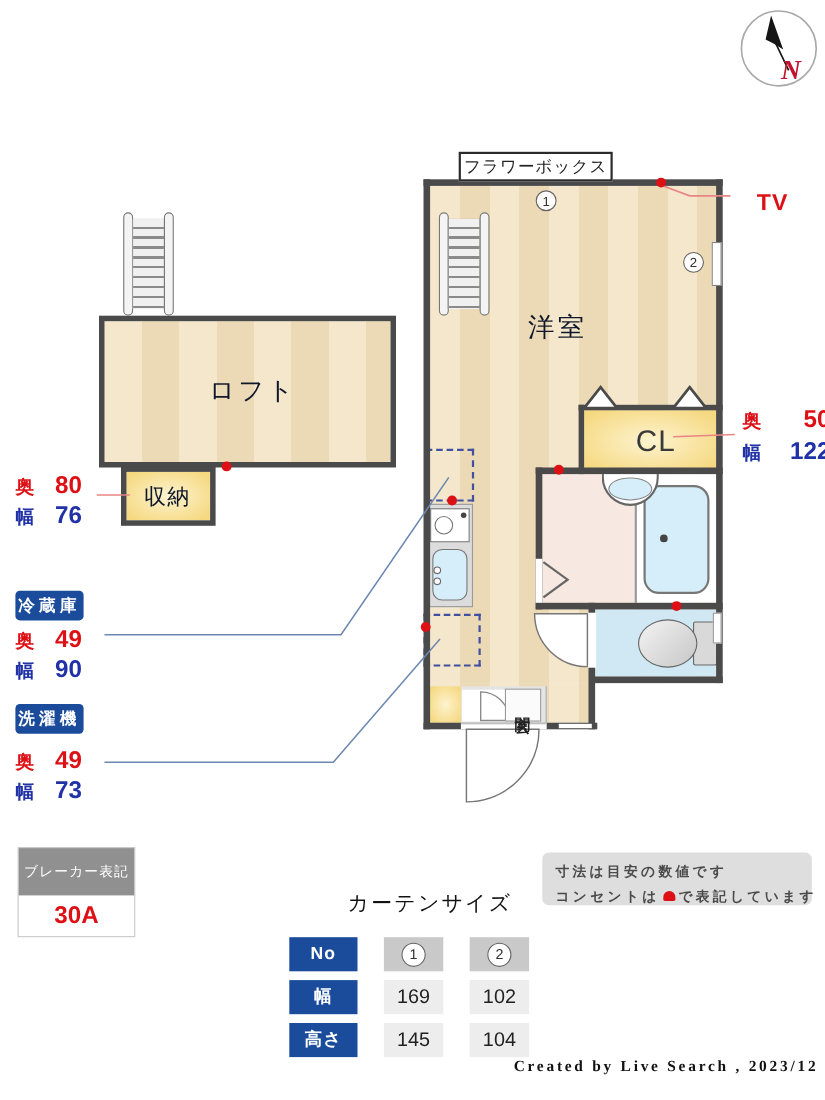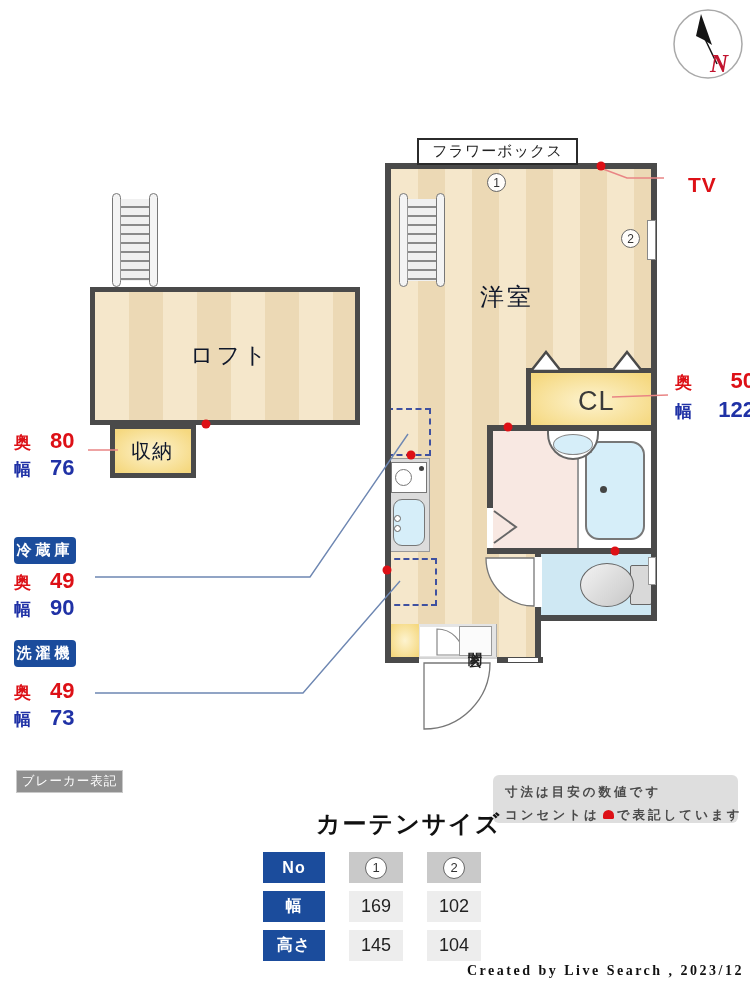--- a/index.html
+++ b/index.html
@@ -32,35 +32,35 @@
     background:rgba(255,255,255,.92);display:flex;align-items:center;justify-content:center;
     font-size:12px;color:#333;box-sizing:border-box;}
   .dim-row{position:absolute;display:flex;align-items:baseline;font-weight:bold;white-space:nowrap;}
   .dim-row .lab{font-size:17px;width:22px;}
   .dim-row .val{font-size:22px;margin-left:14px;min-width:30px;}
   .red{color:var(--dim-red);} .blue{color:var(--dim-blue);}
   .badge{position:absolute;width:62px;height:27px;background:var(--accent-blue);color:#fff;border-radius:4px;
     display:flex;align-items:center;justify-content:center;font-size:15px;letter-spacing:4px;font-weight:bold;}
   
   .breaker{position:absolute;left:16px;top:770px;width:107px;border:1.5px solid #c9c9c9;background:#fff;box-sizing:border-box;}
-  .breaker .hd{background:var(--header-gray);color:#fff;font-size:12.5px;letter-spacing:1px;text-align:center;padding:2px 0;}
+  .breaker .hd{background:var(--header-gray);color:#fff;font-size:12.5px;letter-spacing:1px;text-align:center;padding:13px 0;}
   .breaker .bd{color:var(--dim-red);font-size:22px;font-weight:bold;text-align:center;padding:5px 0 6px;}
   .notice{position:absolute;left:493px;top:775px;width:245px;height:48px;background:var(--gray-box);border-radius:6px;
     font-size:12.5px;font-weight:bold;color:#4a4a4a;letter-spacing:3px;line-height:1.85;padding:6px 12px;box-sizing:border-box;white-space:nowrap;}
   .dome{display:inline-block;width:11px;height:9px;background:var(--outlet-red);border-radius:7px 7px 2px 2px;margin:0 3px;}
-  .curtain-title{position:absolute;left:316px;top:808px;font-size:24px;font-weight:bold;letter-spacing:2px;color:#111;}
+  .curtain-title{position:absolute;left:316px;top:808px;font-size:19px;font-weight:normal;letter-spacing:2px;color:#111;}
   .curtain-grid{position:absolute;left:263px;top:852px;display:grid;grid-template-columns:62px 54px 54px;column-gap:24px;row-gap:8px;}
   .curtain-grid .cell{height:31px;display:flex;align-items:center;justify-content:center;font-size:18px;}
   .curtain-grid .th{background:var(--accent-blue);color:#fff;font-size:16px;font-weight:bold;letter-spacing:1px;}
   .curtain-grid .no{background:#c9c9c9;}
   .curtain-grid .td{background:#ededed;color:#222;}
   .ctag2{width:22px;height:22px;border:1.5px solid #666;border-radius:50%;background:#fff;display:flex;align-items:center;justify-content:center;font-size:13px;color:#333;box-sizing:border-box;}
   .credit{position:absolute;right:6px;top:963px;font-family:Liberation Serif, serif;
     font-weight:bold;font-size:14px;letter-spacing:2.5px;color:#111;white-space:nowrap;}
-  .flowerbox{position:absolute;left:417px;top:138px;width:161px;height:27px;background:#fff;border:2.5px solid #2b2b2b;
+  .flowerbox{position:absolute;left:417px;top:138px;width:140px;height:27px;background:#fff;border:2.5px solid #2b2b2b;
     box-sizing:border-box;display:flex;align-items:center;justify-content:center;font-size:15px;letter-spacing:1px;color:#222;}
   .tv{position:absolute;left:688px;top:157px;color:var(--dim-red);font-size:21px;font-weight:bold;letter-spacing:1px;margin-top:16px;}
   .genkan-tag{position:absolute;left:459px;top:626px;width:33px;height:30px;background:#fbfbfb;border:1.5px solid #999;
     box-sizing:border-box;display:flex;align-items:center;justify-content:center;}
   .genkan-tag span{writing-mode:vertical-rl;font-size:14px;font-weight:bold;color:#222;line-height:1;}
   .overlay{position:absolute;left:0;top:0;pointer-events:none;}
 </style>
 </head>
 <body>
 
@@ -216,20 +216,21 @@
     <svg width="72" height="72" viewBox="0 0 72 72">
       <circle cx="36" cy="36" r="34" fill="#fff" stroke="#a9a9a9" stroke-width="1.5"></circle>
       <polygon points="29,6 40,37 32,32 24,28" fill="#151515"></polygon>
       <line x1="33" y1="31" x2="45" y2="56" stroke="#151515" stroke-width="1.5"></line>
       <text x="38" y="64" font-size="25" font-style="italic" font-weight="bold" fill="#c2142f" font-family="Liberation Serif, DejaVu Serif, serif">N</text>
     </svg>
   </div>
 
   <div class="breaker">
     <div class="hd">ブレーカー表記</div>
+    <div class="bd">30A</div>
   </div>
 
   <div class="notice">
     <div>寸法は目安の数値です</div>
     <div><span>コンセントは</span><span class="dome"></span><span>で表記しています</span></div>
   </div>
 
   <div class="curtain-title">カーテンサイズ</div>
 
   <div class="curtain-grid">

